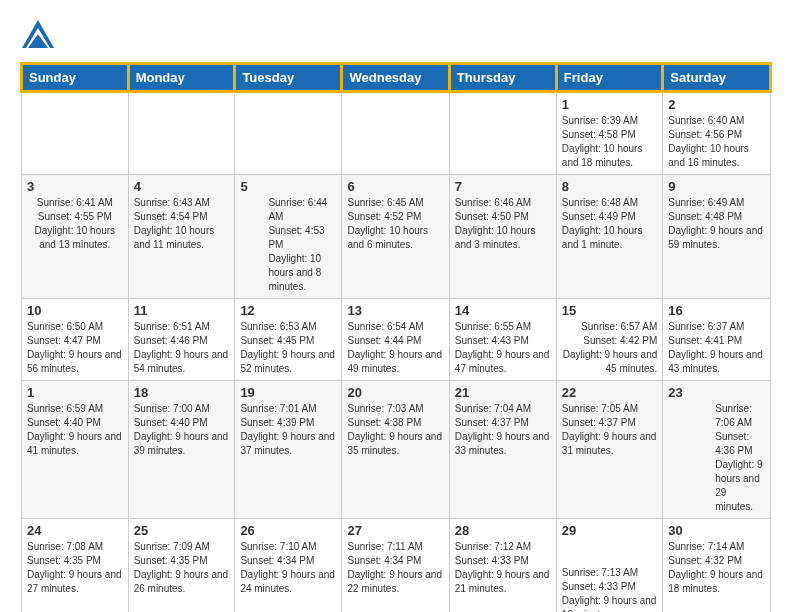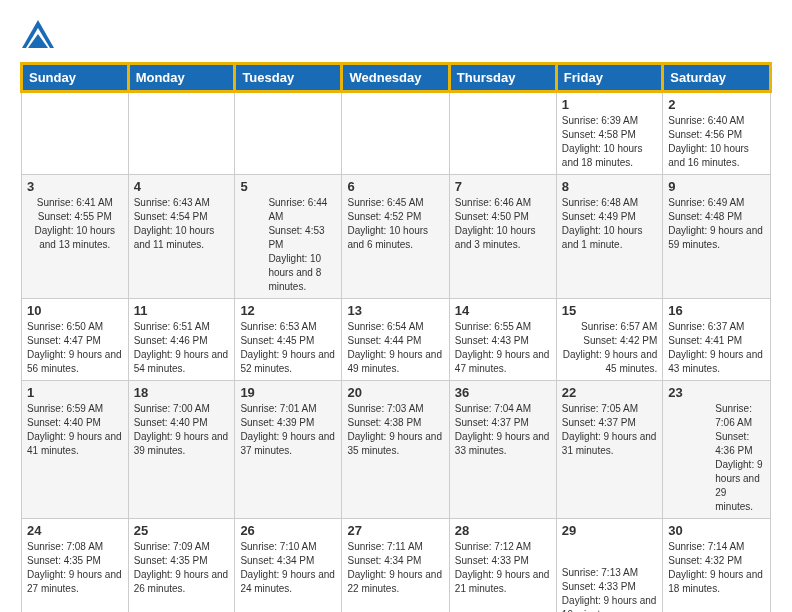--- a/index.html
+++ b/index.html
@@ -255,21 +255,21 @@
 Sunset: 4:39 PM
 Daylight: 9 hours and 37 minutes.</div>
           </td>
           <td>
             <span class="day-num">20</span>
             <div class="day-info" style="white-space: pre-line;">Sunrise: 7:03 AM
 Sunset: 4:38 PM
 Daylight: 9 hours and 35 minutes.</div>
           </td>
           <td>
-            <span class="day-num">36</span>
+            <span class="day-num">21</span>
             <div class="day-info" style="white-space: pre-line;">Sunrise: 7:04 AM
 Sunset: 4:37 PM
 Daylight: 9 hours and 33 minutes.</div>
           </td>
           <td>
             <span class="day-num">22</span>
             <div class="day-info" style="white-space: pre-line;">Sunrise: 7:05 AM
 Sunset: 4:37 PM
 Daylight: 9 hours and 31 minutes.</div>
           </td>

